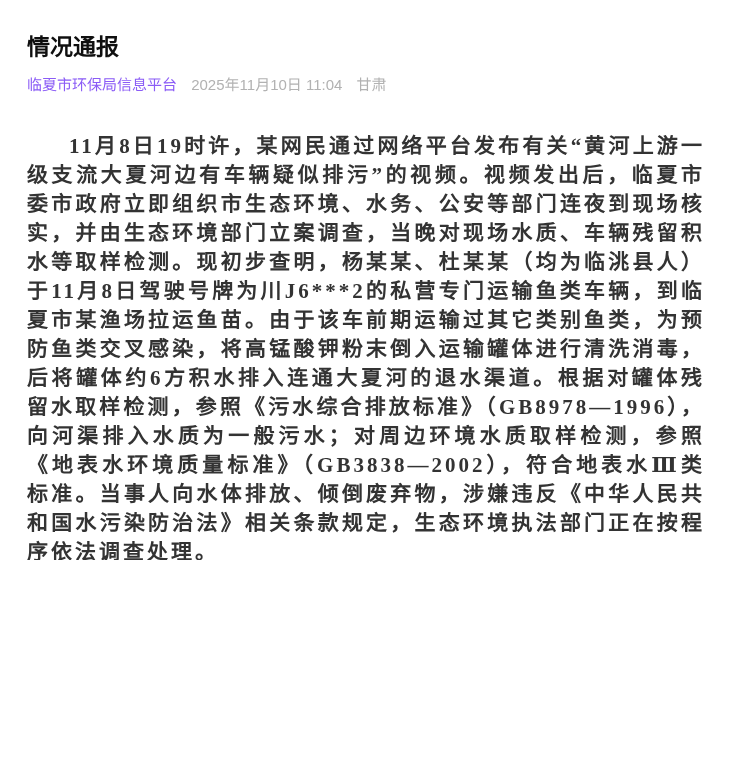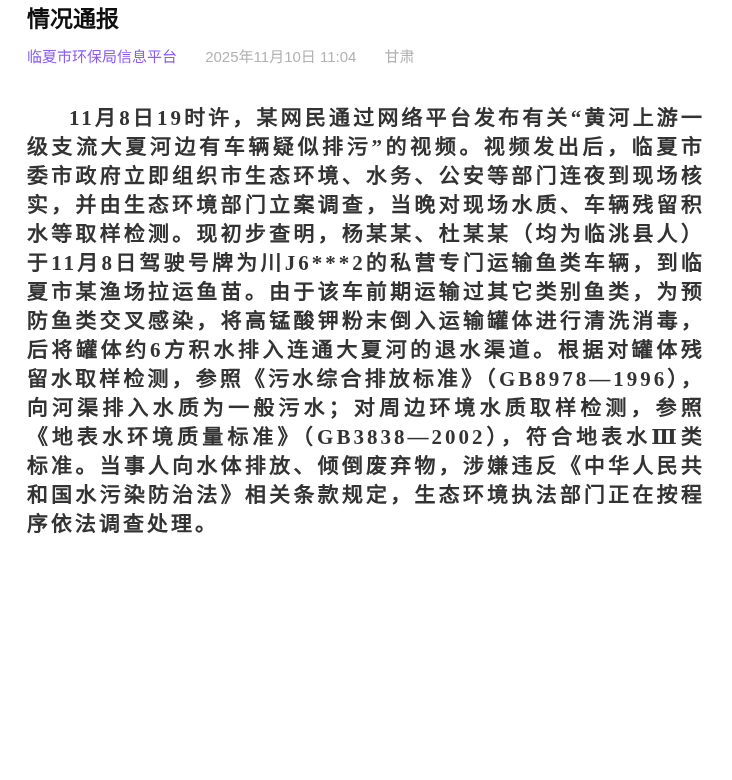--- a/index.html
+++ b/index.html
@@ -5,21 +5,21 @@
   html, body {
     margin: 0;
     padding: 0;
     background: #ffffff;
   }
   .page {
     position: relative;
     width: 732px;
     height: 560px;
     box-sizing: border-box;
-    padding: 4px 27px 0 27px;
+    padding: 32px 27px 0 27px;
     background: #ffffff;
     overflow: hidden;
   }
   .title {
     margin: 0;
     font-family: "Liberation Sans", "DejaVu Sans", sans-serif;
     font-size: 23px;
     font-weight: 700;
     color: #0f0f0f;
     line-height: 30px;
@@ -30,21 +30,21 @@
     font-size: 15px;
     line-height: 21px;
     white-space: nowrap;
   }
   .byline .account {
     color: #8b5cf6;
     cursor: pointer;
   }
   .byline .meta {
     color: #b2b2b2;
-    margin-left: 24px;
+    margin-left: 10px;
   }
   .article {
     margin-top: 37px;
     font-family: "Liberation Serif", "DejaVu Serif", serif;
     font-size: 21px;
     line-height: 29px;
     letter-spacing: 3px;
     color: #333333;
     text-align: justify;
   }

